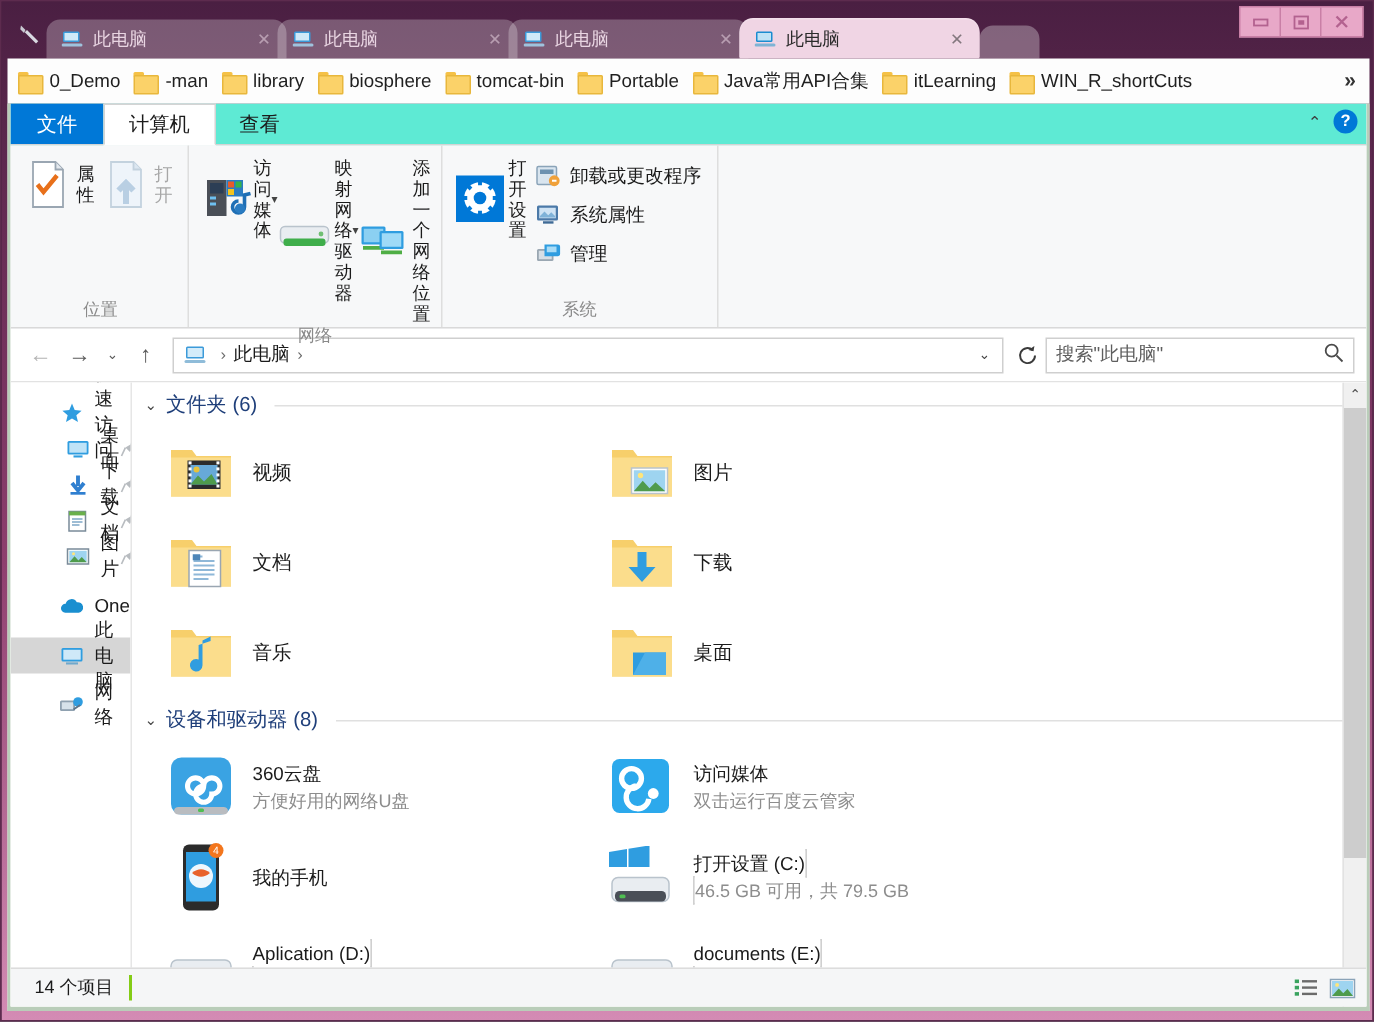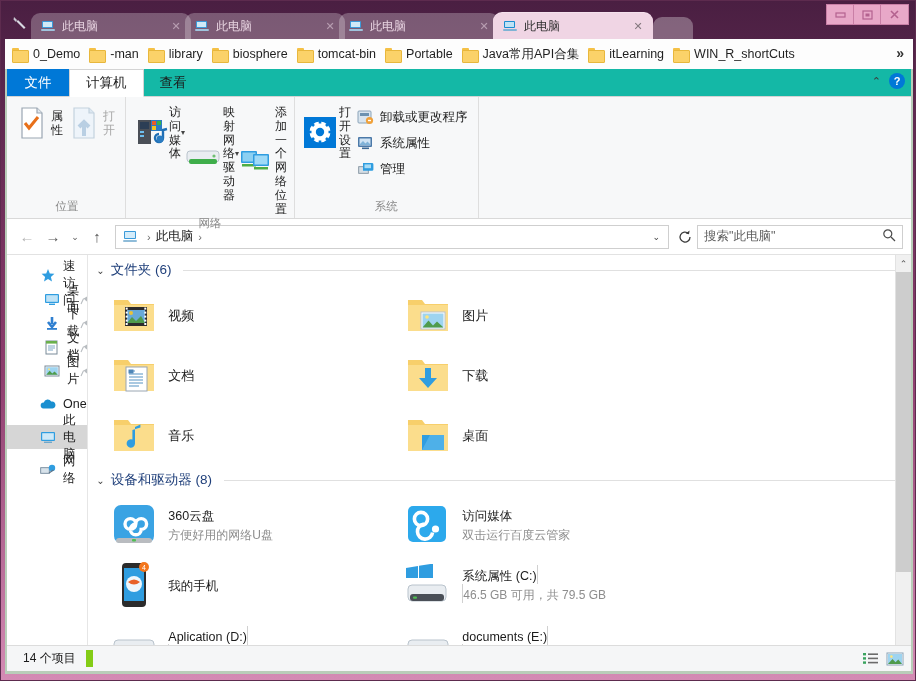--- a/index.html
+++ b/index.html
@@ -130,21 +130,21 @@
     background: #ffffff;
     border-left: 2px solid #b9cdb9;
     border-right: 2px solid #b9cdb9;
     border-bottom: 3px solid #b9cdb9;
     overflow: hidden;
   }
 
   #ribbon-tabs {
     position: relative;
     height: 28px;
-    background: #14b8a6;
+    background: #5eead4;
     display: flex; align-items: stretch;
     border-bottom: 1px solid #d4d4d4;
   }
   .rtab {
     display: flex; align-items: center; justify-content: center;
     padding: 0 16px; font-size: 13.5px; color: #1b1b1b;
   }
   .rtab.file {
     background: #0078d7; color: #ffffff; min-width: 62px;
   }
@@ -287,21 +287,21 @@
   .sarrow { height: 17px; display: flex; align-items: center; justify-content: center; font-size: 9px; color: #505050; }
   #sthumb { position: absolute; left: 0; top: 17px; width: 16px; height: 300px; background: #cdcdcd; }
 
   
   #statusbar {
     position: absolute; left: 0; bottom: 0; width: 100%; height: 26px;
     background: #f5f6f7; border-top: 1px solid #dcdcdc;
     display: flex; align-items: center; padding: 0 6px;
     font-size: 12px; color: #1b1b1b;
   }
-  #status-count { padding: 0 10px; border-right: 7px solid #84cc16; }
+  #status-count { padding: 0 10px; border-right: 2px solid #84cc16; }
   #view-buttons { margin-left: auto; display: flex; gap: 4px; align-items: center; }
   .vbtn { width: 20px; height: 18px; display: flex; align-items: center; justify-content: center; }
 </style>
 </head>
 <body>
 
 <div id="window">
 
   <div id="titlebar">
 
@@ -880,21 +880,21 @@
             <span class="ticon">
               <svg width="48" height="42" viewBox="0 0 48 42">
                 <path d="M2 4 l12 -2 v12 h-12 z" fill="#2f9de0"></path>
                 <path d="M15 1.8 l14 -2.2 v14.4 h-14 z" fill="#2f9de0"></path>
                 <path d="M8 21 h30 a4 4 0 0 1 4 4 v8 a4 4 0 0 1 -4 4 h-30 a4 4 0 0 1 -4 -4 v-8 a4 4 0 0 1 4 -4 z" fill="#e9edf1" stroke="#b9c3cc" stroke-width="1"></path>
                 <rect x="6" y="30" width="34" height="7" rx="3" fill="#4a4f57"></rect>
                 <rect x="9" y="32.4" width="4" height="2.4" rx="1" fill="#4fbe52"></rect>
               </svg>
             </span>
             <span class="tbody">
-              <span class="tname">系统属性 (C:)</span>
+              <span class="tname">打开设置 (C:)</span>
               <span class="bar"><i style="width:58%"></i></span>
               <span class="tsub">46.5 GB 可用，共 79.5 GB</span>
             </span>
           </div>
 
           <div class="tile">
             <span class="ticon">
               <svg width="48" height="42" viewBox="0 0 48 42">
                   <path d="M8 16 h32 a4 4 0 0 1 4 4 v8 a4 4 0 0 1 -4 4 h-32 a4 4 0 0 1 -4 -4 v-8 a4 4 0 0 1 4 -4 z" fill="#e9edf1" stroke="#b9c3cc" stroke-width="1"></path>
                   <rect x="6" y="25" width="36" height="7" rx="3" fill="#4a4f57"></rect>

